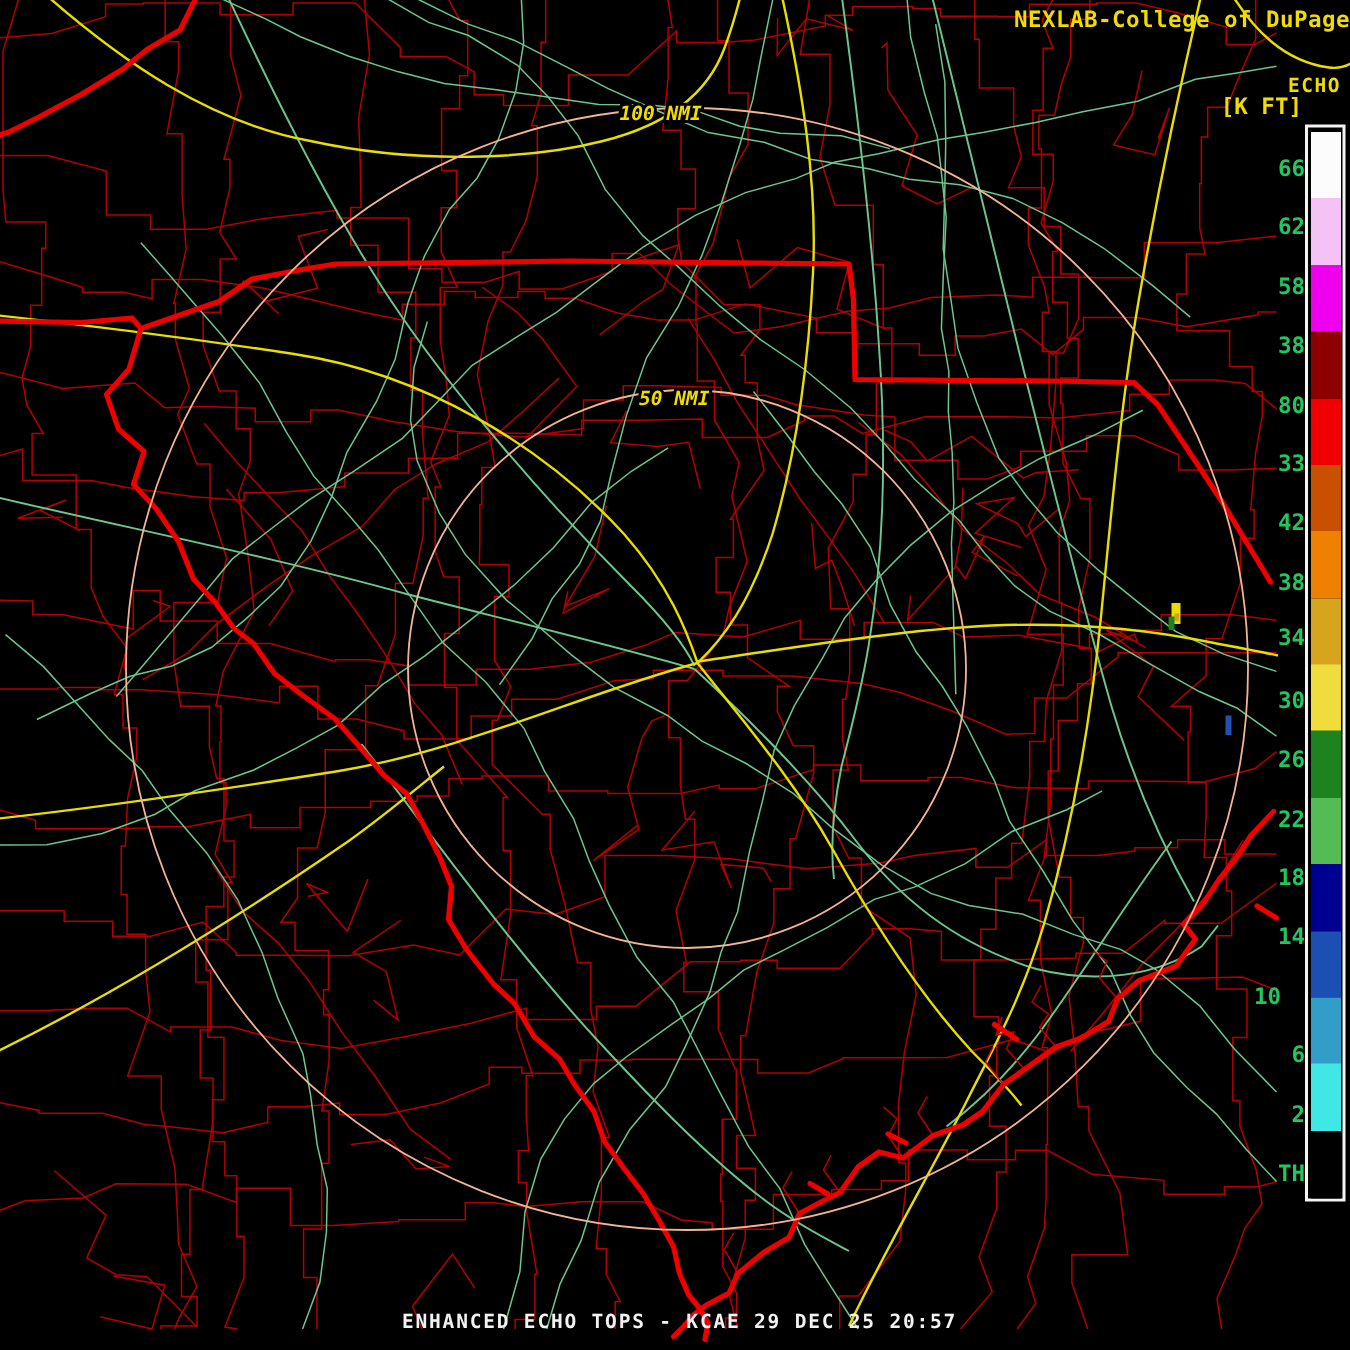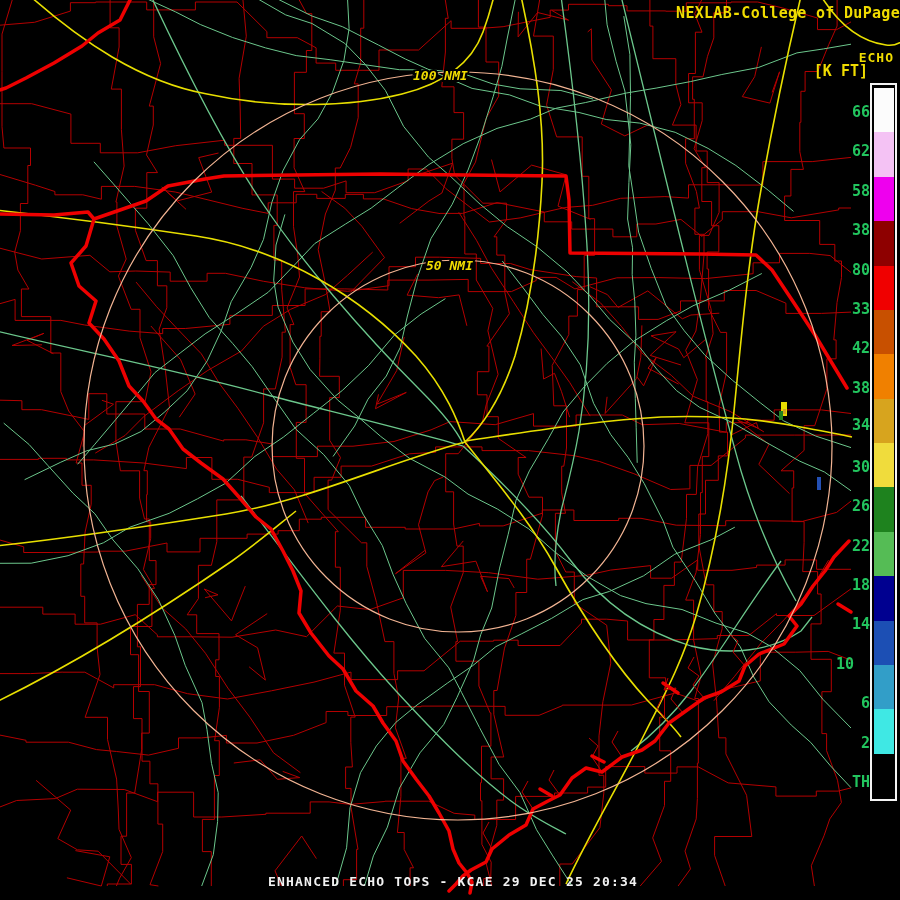--- a/index.html
+++ b/index.html
@@ -203,14 +203,14 @@
       <div class="ticklabel" style="top: 497.1px;">26</div>
       <div class="ticklabel" style="top: 536.51px;">22</div>
       <div class="ticklabel" style="top: 575.92px;">18</div>
       <div class="ticklabel" style="top: 615.33px;">14</div>
       <div class="ticklabel" style="top: 654.74px; text-align: center;">10</div>
       <div class="ticklabel" style="top: 694.15px;">6</div>
       <div class="ticklabel" style="top: 733.56px;">2</div>
       <div class="ticklabel" style="top: 772.97px;">TH</div>
     </div>
 
-  <div id="caption">ENHANCED ECHO TOPS - KCAE 29 DEC 25 20:34</div>
+  <div id="caption">ENHANCED ECHO TOPS - KCAE 29 DEC 25 20:57</div>
 </div>
 
 </body></html>

